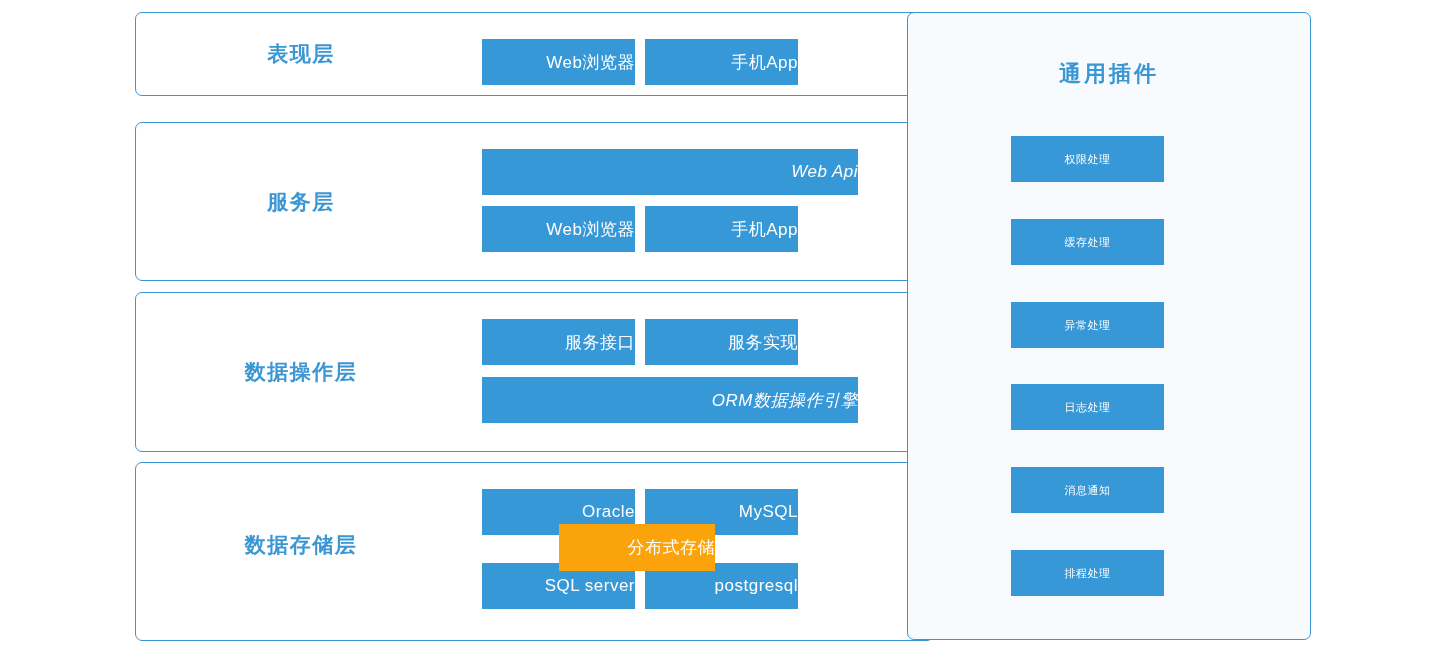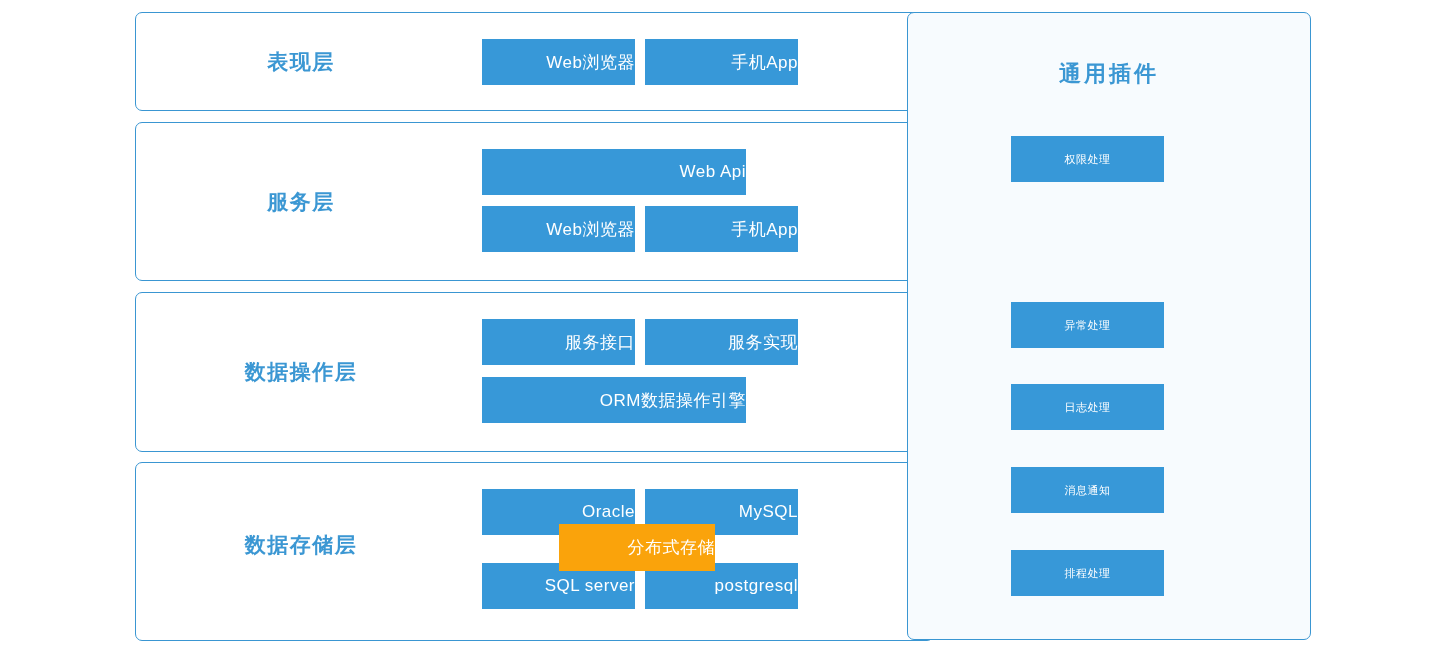--- a/index.html
+++ b/index.html
@@ -55,21 +55,21 @@
     font-size: 17px;
     text-align: center;
     letter-spacing: 0.5px;
   }
   .box.orange {
     background: var(--accent-orange);
     z-index: 2;
     padding-left: 45px;
   }
   .w-narrow { width: 153px; height: 46px; }
-  .w-wide   { width: 264px; height: 46px; }
+  .w-wide   { width: 376px; height: 46px; font-style: italic; }
   .col-a { left: 346px; }
   .col-b { left: 509px; }
   .plugins-title {
     position: absolute;
     top: 46px;
     left: 0;
     width: 100%;
     text-align: center;
     color: var(--heading-blue);
     font-size: 22px;
@@ -88,21 +88,21 @@
     justify-content: center;
     font-size: 11px;
     letter-spacing: 0.5px;
   }
 </style>
 </head>
 <body>
 
 <div class="stage">
 
-  <div class="panel panel-presentation" style="left:135px; top:12px; width:799px; height:99px;">
+  <div class="panel panel-presentation" style="left:135px; top:12px; width:799px; height:84px;">
     <div class="layer-label">表现层</div>
     <div class="box w-narrow col-a" style="top:26px;">
       <span>Web浏览器</span>
     </div>
     <div class="box w-narrow col-b" style="top:26px;">
       <span>手机App</span>
     </div>
   </div>
 
   <div class="panel panel-service" style="left:135px; top:122px; width:799px; height:159px;">
@@ -148,20 +148,23 @@
     <div class="box w-narrow col-b" style="top:100px;">
       <span>postgresql</span>
     </div>
   </div>
 
   <div class="panel plugins" style="left:896px; top:12px; width:404px; height:628px;margin-left:11px;">
     <div class="plugins-title">通用插件</div>
     <div class="plugin-box" style="top:123px;">
       <span>权限处理</span>
     </div>
+    <div class="plugin-box" style="top:206px;">
+      <span>缓存处理</span>
+    </div>
     <div class="plugin-box" style="top:289px;">
       <span>异常处理</span>
     </div>
     <div class="plugin-box" style="top:371px;">
       <span>日志处理</span>
     </div>
     <div class="plugin-box" style="top:454px;">
       <span>消息通知</span>
     </div>
     <div class="plugin-box" style="top:537px;">

